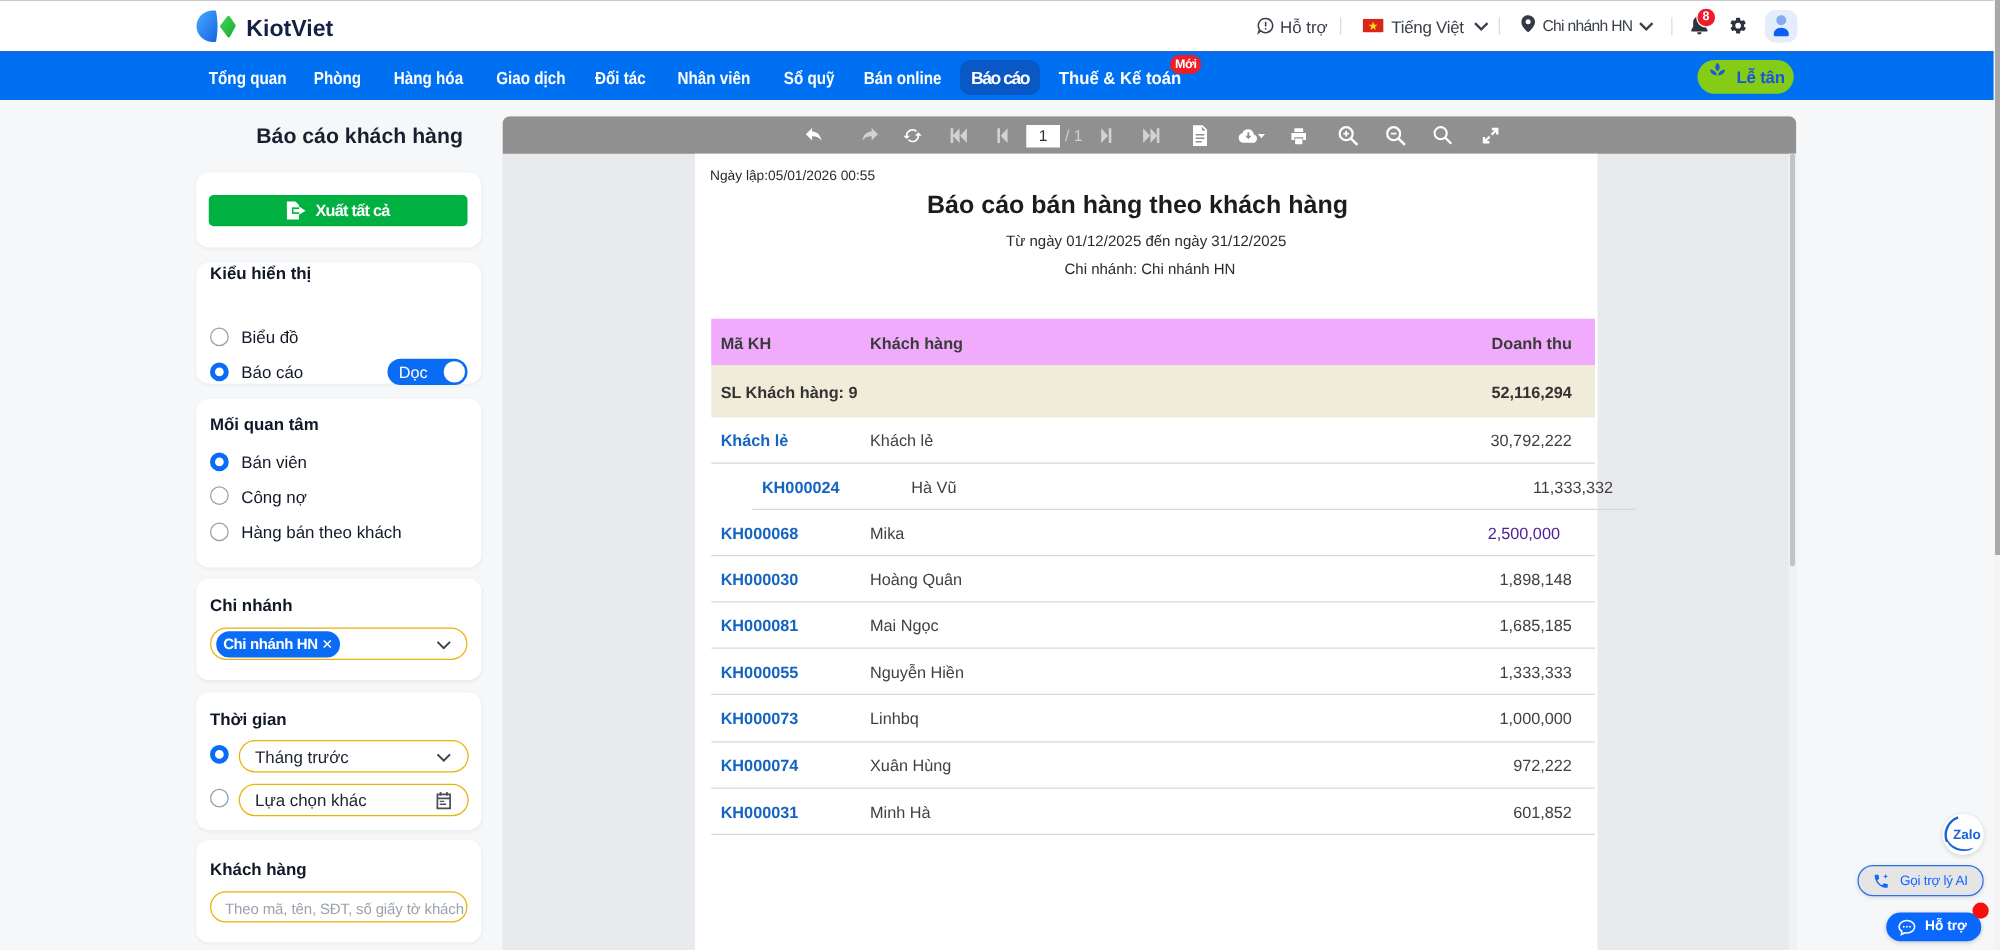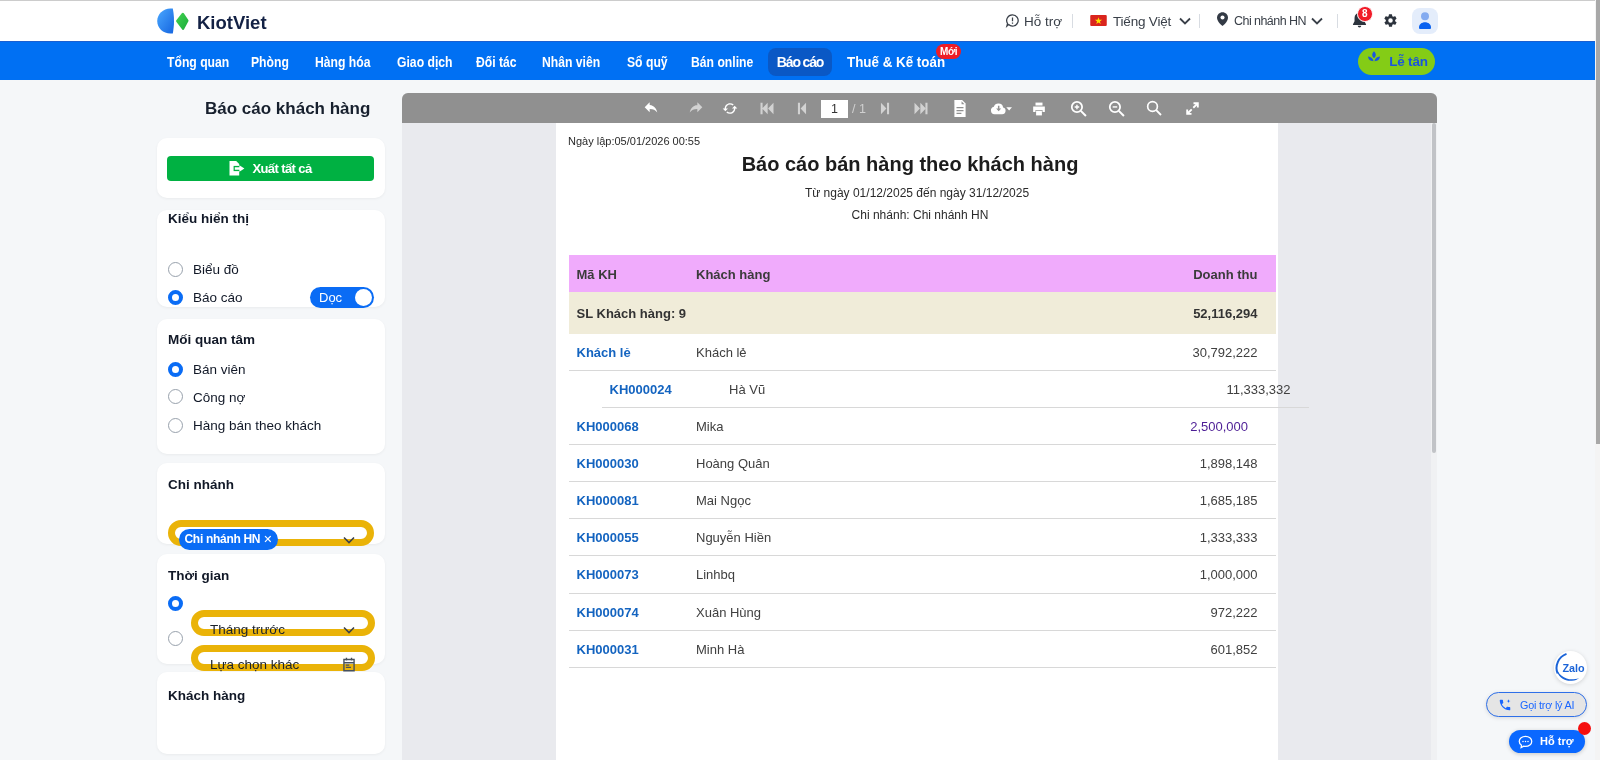--- a/index.html
+++ b/index.html
@@ -18,21 +18,21 @@
 #letan span { color:#1a56db; font-size:13.5px; font-weight:bold; line-height:27px; vertical-align:top; letter-spacing:-0.2px;}
 
 .hr-text { position:absolute; top:13px; font-size:14px; color:#3a4049; white-space:nowrap; }
 .hr-sep { position:absolute; top:14px; width:1px; height:14px; background:#d8dce2; }
 
 .card { position:absolute; left:157px; width:228px; background:#ffffff; border-radius:10px; box-shadow:0 1px 3px rgba(0,0,0,0.05); }
 .cardtitle { position:absolute; left:11px; font-size:13.5px; font-weight:bold; color:#111827; }
 .radio { position:absolute; width:15px; height:15px; border-radius:50%; border:1.5px solid #98a1ac; background:#fff; }
 .radio.sel { border:4.5px solid #0a6cf5; }
 .rlabel { position:absolute; font-size:13.5px; color:#111827; white-space:nowrap; }
-.selbox { position:absolute; left:11px; width:206px; height:26px; border:7px solid #eab308; border-radius:13px; background:#fff;margin-top:18px; }
+.selbox { position:absolute; left:11px; width:206px; height:26px; border:1px solid #eab308; border-radius:13px; background:#fff; }
 
 #viewer { left:402px; top:93px; width:1035px; height:667px; background:#e9eaee; border-radius:6px 6px 0 0; overflow:hidden; }
 #toolbar { position:absolute; left:0; top:0; width:1035px; height:30px; background:#909090; }
 #paper { position:absolute; left:154px; top:30px; width:722px; height:637px; background:#ffffff; }
 .code { color:#1464c0; font-weight:bold; }
 </style>
 </head>
 <body>
 <div class="abs" id="topline"></div>
 <div class="abs" id="header"></div>
@@ -167,20 +167,23 @@
     <span class="abs" style="left:12px;top:5px;font-size:13.5px;color:#1b222c;">Lựa chọn khác</span>
     <svg class="abs" style="right:12px;top:5px;" width="14" height="15" viewBox="0 0 24 26">
         <path fill="none" stroke="#47505c" stroke-width="2.4" d="M3.2 4.4h17.6v19.4H3.2z M3.2 10h17.6 M7.6 1.2v5 M16.4 1.2v5"></path>
         <path fill="#47505c" d="M6.5 13h6v2h-6zm0 4h9v2h-9z"></path>
       </svg>
   </div>
 </div>
 
 <div class="card" style="top:671.5px;height:82.5px;">
   <span class="cardtitle" style="top:16px;">Khách hàng</span>
+  <div class="selbox" style="top:41px;height:25px;">
+    <span class="abs" style="left:11px;top:6px;font-size:12px;letter-spacing:-0.1px;color:#9aa3ad;white-space:nowrap;">Theo mã, tên, SĐT, số giấy tờ khách</span>
+  </div>
 </div>
 
 <div class="abs" id="viewer">
   <div id="toolbar"></div>
   <div id="paper"></div>
   <div class="abs" style="left:1029px;top:30px;width:6px;height:637px;background:#f0f1f3;"></div>
   <div class="abs" style="left:1030px;top:30px;width:4px;height:330px;background:#c1c3c7;border-radius:2px;"></div>
 </div>
 
 <svg class="abs" style="left:643px;top:99px;" width="16" height="18" viewBox="0 0 24 26">

